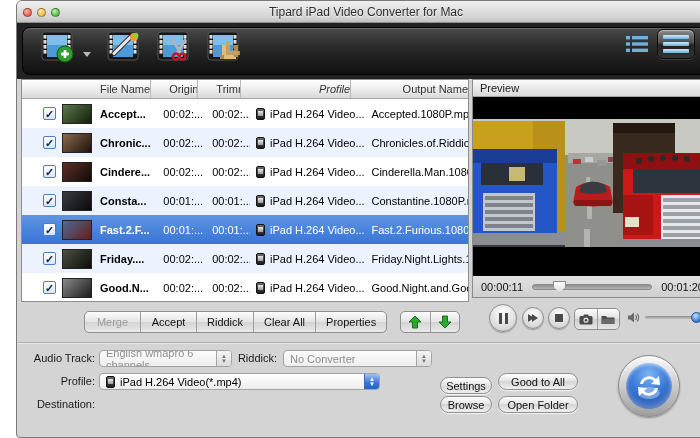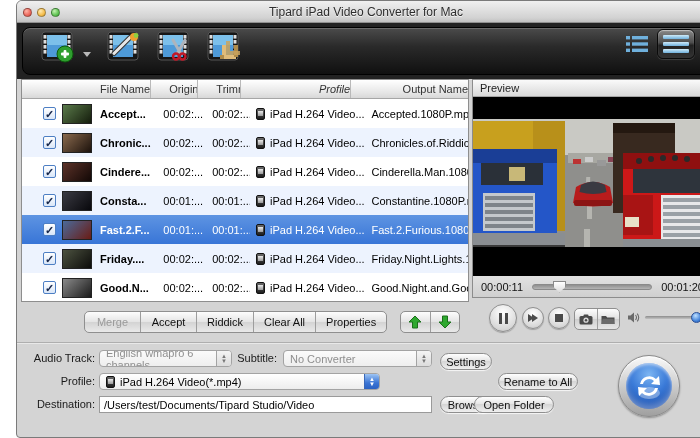--- a/index.html
+++ b/index.html
@@ -493,45 +493,44 @@
   </div>
 
   <div class="label" style="left:2px;top:351px;">Audio Track:</div>
   <div class="dropdown disabled" style="left:82px;top:349px;width:133px;">
     <span>English wmapro 6 channels</span>
     <div class="stepper">
         <span>▲</span>
         <span>▼</span>
       </div>
   </div>
-  <div class="label" style="left:186px;top:351px;width:74px;">Subtitle:</div>
+  <div class="label" style="left:186px;top:351px;width:74px;">Riddick:</div>
   <div class="dropdown disabled" style="left:266px;top:349px;width:149px;">
     <span>No Converter</span>
     <div class="stepper">
         <span>▲</span>
         <span>▼</span>
       </div>
   </div>
 
   <div class="label" style="left:2px;top:374px;">Profile:</div>
   <div class="dropdown" style="left:82px;top:372px;width:281px;">
     <span class="ipad-ico"></span>
     <span>iPad H.264 Video(*.mp4)</span>
     <div class="stepper blue">
         <span>▲</span>
         <span>▼</span>
       </div>
   </div>
-  <div class="pill-btn" style="left:423px;top:352px;width:52px;">Settings</div>
-  <div class="pill-btn" style="left:481px;top:372px;width:80px;">Rename to All</div>
+  <div class="pill-btn" style="left:423px;top:376px;width:52px;">Settings</div>
+  <div class="pill-btn" style="left:481px;top:372px;width:80px;">Good to All</div>
 
   <div class="label" style="left:2px;top:397px;">Destination:</div>
-  <input class="text-input" style="left: 82px; top: 395px; width: 333px;" value="/Users/test/Documents/Tipard Studio/Video">
   <div class="pill-btn" style="left:423px;top:395px;width:52px;">Browse</div>
-  <div class="pill-btn" style="left:457px;top:395px;width:80px;">Open Folder</div>
+  <div class="pill-btn" style="left:481px;top:395px;width:80px;">Open Folder</div>
 
   <div class="convert">
     <div class="convert-core">
       <svg width="34" height="34" viewBox="0 0 34 34">
         <ellipse cx="17" cy="24" rx="11" ry="6" fill="rgba(255,255,255,.35)"></ellipse>
         <path d="M8 15 a9.5 9.5 0 0 1 16-5 l3-3 1 9 -9 -1 3-3 a6.5 6.5 0 0 0 -11 3 Z" fill="#fff"></path>
         <path d="M26 19 a9.5 9.5 0 0 1 -16 5 l-3 3 -1-9 9 1 -3 3 a6.5 6.5 0 0 0 11-3 Z" fill="#fff"></path>
       </svg>
     </div>
   </div>

